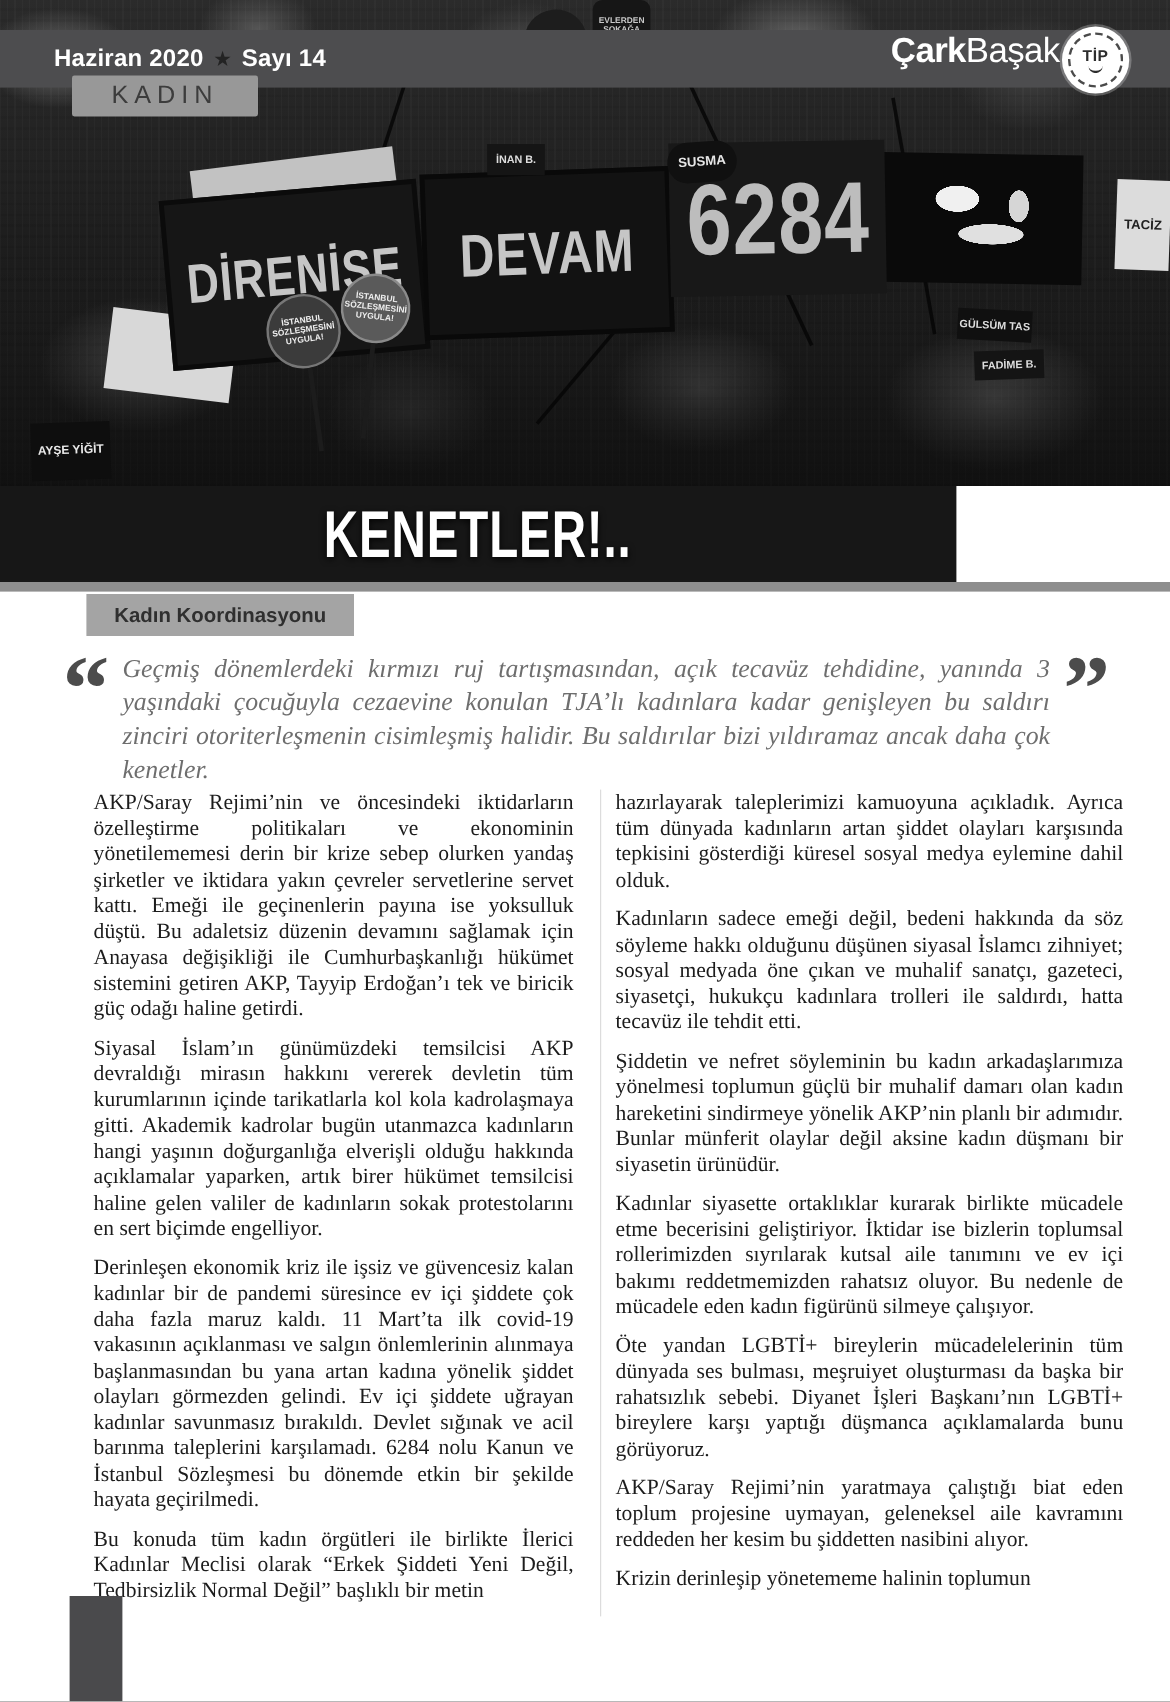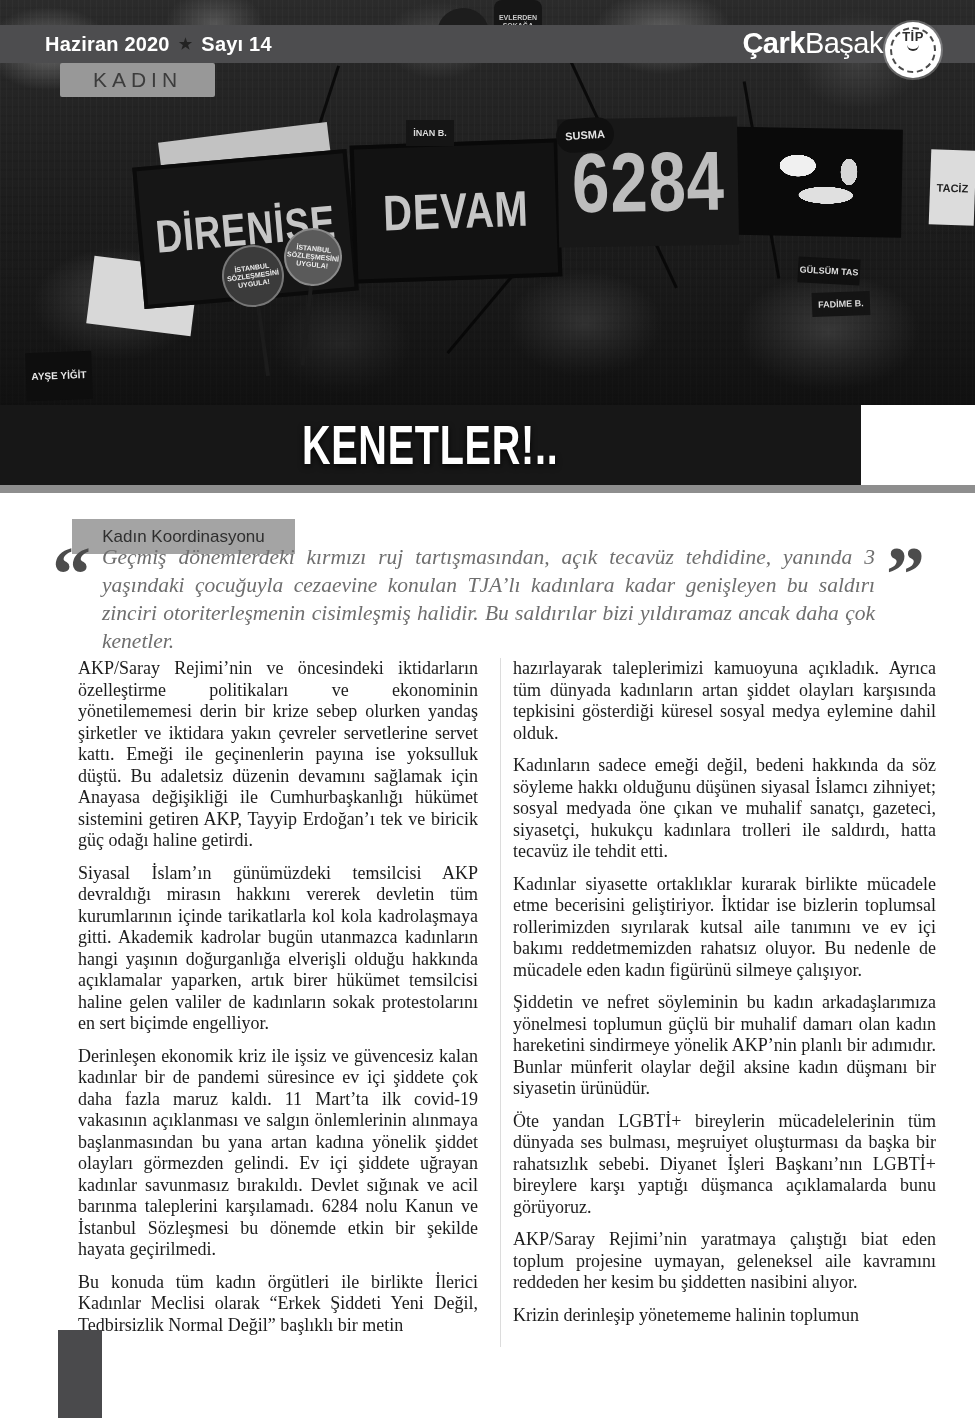--- a/index.html
+++ b/index.html
@@ -54,46 +54,46 @@
   .sign-isyan{left:437px;top:8px;width:52px;height:50px;border-radius:50%;background:#1d1d1d;color:#ddd;font-size:10px;font-weight:700;transform:rotate(-6deg);}
   .sign-evlerden{left:494px;top:0px;width:48px;height:44px;border-radius:8px;background:#161616;color:#c9c9c9;font-size:7px;font-weight:700;padding:3px;line-height:1.2;}
   .sign-susma{left:556px;top:118px;width:58px;height:34px;border-radius:17px;background:#101010;color:#e5e5e5;font-size:11px;font-weight:700;transform:rotate(-4deg);}
   .sign-inan{left:406px;top:120px;width:48px;height:26px;background:#151515;color:#ddd;font-size:9px;font-weight:700;}
   .sign-ayse{left:26px;top:352px;width:66px;height:48px;background:#0e0e0e;color:#e8e8e8;font-size:10px;font-weight:700;line-height:1.2;transform:rotate(-2deg);z-index:7;}
   .sign-gulsum{left:798px;top:258px;width:62px;height:26px;background:#101010;color:#ddd;font-size:9px;font-weight:700;transform:rotate(3deg);}
   .sign-fadime{left:812px;top:292px;width:58px;height:24px;background:#141414;color:#ddd;font-size:9px;font-weight:700;transform:rotate(-2deg);}
   .sign-taciz{left:930px;top:150px;width:45px;height:75px;background:#dcdcdc;color:#222;font-size:11px;font-weight:700;transform:rotate(2deg);}
 
   
-  .masthead{position:absolute;left:0;top:25px;width:975px;height:38px;background:#4d4d4f;z-index:5;
+  .masthead{position:absolute;left:0;top:25px;width:975px;height:48px;background:#4d4d4f;z-index:5;
             display:flex;align-items:center;}
   .issue-info{margin-left:45px;color:#fff;font-size:20px;font-weight:700;letter-spacing:.2px;display:flex;align-items:center;gap:9px;}
   .issue-star{color:#232323;font-size:15px;}
   .brand{position:absolute;right:92px;top:2px;font-size:29px;color:#fff;letter-spacing:-.5px;}
   .brand-bold{font-weight:700;}
   .brand-light{font-weight:400;}
   .tip-logo{position:absolute;right:34px;top:-3px;width:56px;height:56px;border-radius:50%;background:#fff;
             display:flex;align-items:center;justify-content:center;box-shadow:0 0 0 2px rgba(255,255,255,.25);}
-  .tip-ring{width:42px;height:42px;border-radius:50%;border:2px dashed #4a4a4a;display:flex;flex-direction:column;align-items:center;}
+  .tip-ring{width:42px;height:42px;border-radius:50%;border:2px dashed #4a4a4a;display:flex;flex-direction:column;align-items:center;justify-content:center;}
   .tip-text{font-size:13px;font-weight:800;color:#2d2d2d;letter-spacing:.5px;}
   .tip-mark{width:12px;height:5px;border-bottom:2px solid #2d2d2d;border-radius:0 0 8px 8px;}
 
   .section-chip{position:absolute;left:60px;top:63px;width:155px;height:34px;background:#989898;z-index:5;
       display:flex;align-items:center;justify-content:center;color:#3c3c3c;font-size:21px;letter-spacing:5px;border-radius:2px;}
 
   
   .title-line1{position:absolute;left:0;right:0;top:338px;text-align:center;z-index:6;}
   .headline{display:inline-block;transform:scaleX(.72);transform-origin:center;font-weight:700;color:#fff;
             font-size:55px;letter-spacing:1px;white-space:nowrap;text-shadow:0 2px 7px rgba(0,0,0,.85);}
-  .title-band{position:absolute;left:0;top:405px;width:861px;height:80px;background:#171717;z-index:4;
+  .title-band{position:absolute;left:0;top:405px;width:797px;height:80px;background:#171717;z-index:4;
               display:flex;align-items:center;justify-content:center;}
   .gray-strip{position:absolute;left:0;top:485px;width:975px;height:8px;background:#8e8e8e;}
 
   .byline-chip{position:absolute;left:72px;top:495px;width:223px;height:35px;background:#a4a4a4;
-      display:flex;align-items:center;justify-content:center;color:#2f2f2f;font-size:17px;font-weight:400;margin-top:24px;}
+      display:flex;align-items:center;justify-content:center;color:#2f2f2f;font-size:17px;font-weight:700;}
 
   
   .quote{position:absolute;left:0;top:543px;width:975px;}
   .quote-mark{position:absolute;top:-8px;font-family:"Liberation Serif",serif;font-weight:700;font-size:78px;
               color:#4c4c4c;line-height:1;}
   .quote-open{left:52px;}
   .quote-close{right:50px;}
   .quote-text{margin:0 100px 0 102px;font-family:"Liberation Serif",serif;font-style:italic;
               font-size:21.5px;line-height:28px;color:#6e6e6e;text-align:justify;}
 
@@ -183,22 +183,22 @@
     <div class="col col-left">
         <p>AKP/Saray Rejimi’nin ve öncesindeki iktidarların özelleştirme politikaları ve ekonominin yönetilememesi derin bir krize sebep olurken yandaş şirketler ve iktidara yakın çevreler servetlerine servet kattı. Emeği ile geçinenlerin payına ise yoksulluk düştü. Bu adaletsiz düzenin devamını sağlamak için Anayasa değişikliği ile Cumhurbaşkanlığı hükümet sistemini getiren AKP, Tayyip Erdoğan’ı tek ve biricik güç odağı haline getirdi.</p>
         <p>Siyasal İslam’ın günümüzdeki temsilcisi AKP devraldığı mirasın hakkını vererek devletin tüm kurumlarının içinde tarikatlarla kol kola kadrolaşmaya gitti. Akademik kadrolar bugün utanmazca kadınların hangi yaşının doğurganlığa elverişli olduğu hakkında açıklamalar yaparken, artık birer hükümet temsilcisi haline gelen valiler de kadınların sokak protestolarını en sert biçimde engelliyor.</p>
         <p>Derinleşen ekonomik kriz ile işsiz ve güvencesiz kalan kadınlar bir de pandemi süresince ev içi şiddete çok daha fazla maruz kaldı. 11 Mart’ta ilk covid-19 vakasının açıklanması ve salgın önlemlerinin alınmaya başlanmasından bu yana artan kadına yönelik şiddet olayları görmezden gelindi. Ev içi şiddete uğrayan kadınlar savunmasız bırakıldı. Devlet sığınak ve acil barınma taleplerini karşılamadı. 6284 nolu Kanun ve İstanbul Sözleşmesi bu dönemde etkin bir şekilde hayata geçirilmedi.</p>
         <p>Bu konuda tüm kadın örgütleri ile birlikte İlerici Kadınlar Meclisi olarak “Erkek Şiddeti Yeni Değil, Tedbirsizlik Normal Değil” başlıklı bir metin</p>
       </div>
     <div class="col-rule"></div>
     <div class="col col-right">
         <p>hazırlayarak taleplerimizi kamuoyuna açıkladık. Ayrıca tüm dünyada kadınların artan şiddet olayları karşısında tepkisini gösterdiği küresel sosyal medya eylemine dahil olduk.</p>
         <p>Kadınların sadece emeği değil, bedeni hakkında da söz söyleme hakkı olduğunu düşünen siyasal İslamcı zihniyet; sosyal medyada öne çıkan ve muhalif sanatçı, gazeteci, siyasetçi, hukukçu kadınlara trolleri ile saldırdı, hatta tecavüz ile tehdit etti.</p>
+        <p>Şiddetin ve nefret söyleminin bu kadın arkadaşlarımıza yönelmesi toplumun güçlü bir muhalif damarı olan kadın hareketini sindirmeye yönelik AKP’nin planlı bir adımıdır. Bunlar münferit olaylar değil aksine kadın düşmanı bir siyasetin ürünüdür.</p>
         <p>Kadınlar siyasette ortaklıklar kurarak birlikte mücadele etme becerisini geliştiriyor. İktidar ise bizlerin toplumsal rollerimizden sıyrılarak kutsal aile tanımını ve ev içi bakımı reddetmemizden rahatsız oluyor. Bu nedenle de mücadele eden kadın figürünü silmeye çalışıyor.</p>
-        <p>Şiddetin ve nefret söyleminin bu kadın arkadaşlarımıza yönelmesi toplumun güçlü bir muhalif damarı olan kadın hareketini sindirmeye yönelik AKP’nin planlı bir adımıdır. Bunlar münferit olaylar değil aksine kadın düşmanı bir siyasetin ürünüdür.</p>
         <p>Öte yandan LGBTİ+ bireylerin mücadelelerinin tüm dünyada ses bulması, meşruiyet oluşturması da başka bir rahatsızlık sebebi. Diyanet İşleri Başkanı’nın LGBTİ+ bireylere karşı yaptığı düşmanca açıklamalarda bunu görüyoruz.</p>
         <p>AKP/Saray Rejimi’nin yaratmaya çalıştığı biat eden toplum projesine uymayan, geleneksel aile kavramını reddeden her kesim bu şiddetten nasibini alıyor.</p>
         <p>Krizin derinleşip yönetememe halinin toplumun</p>
       </div>
   </div>
 
   <div class="page-num-box">12</div>
 
 </div>
 

